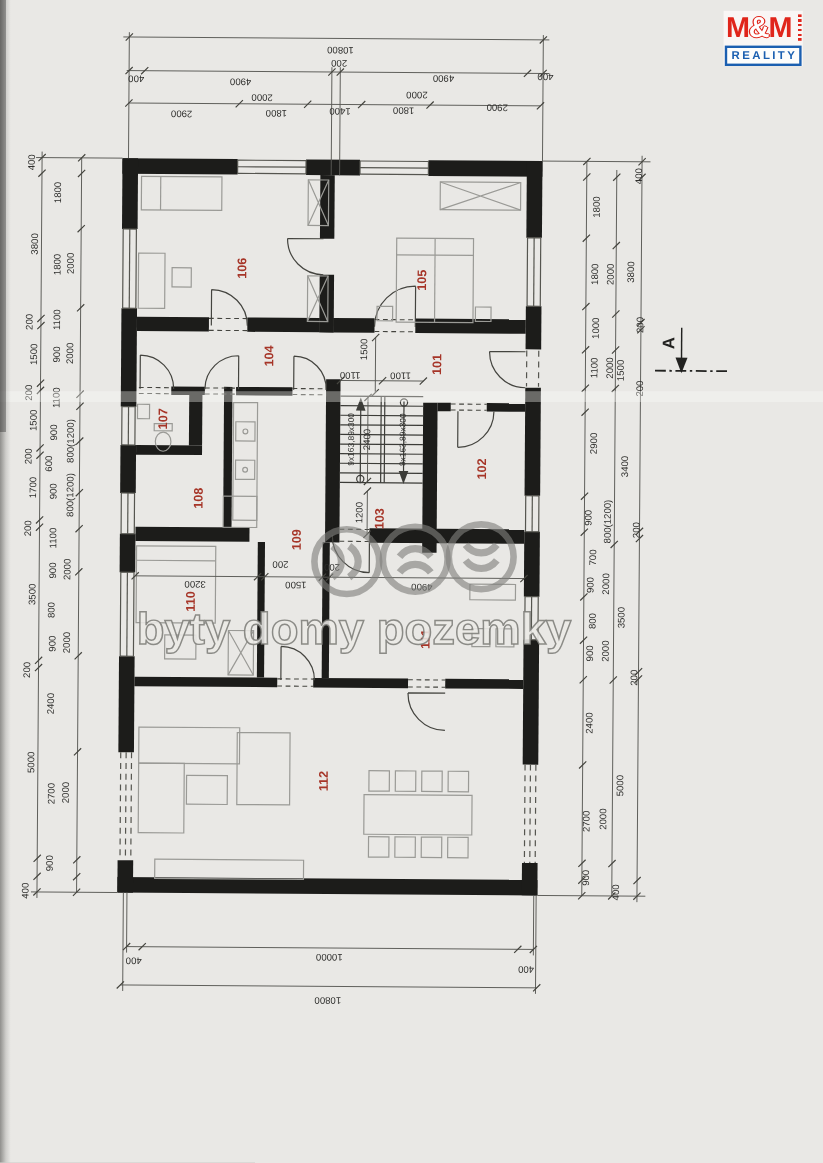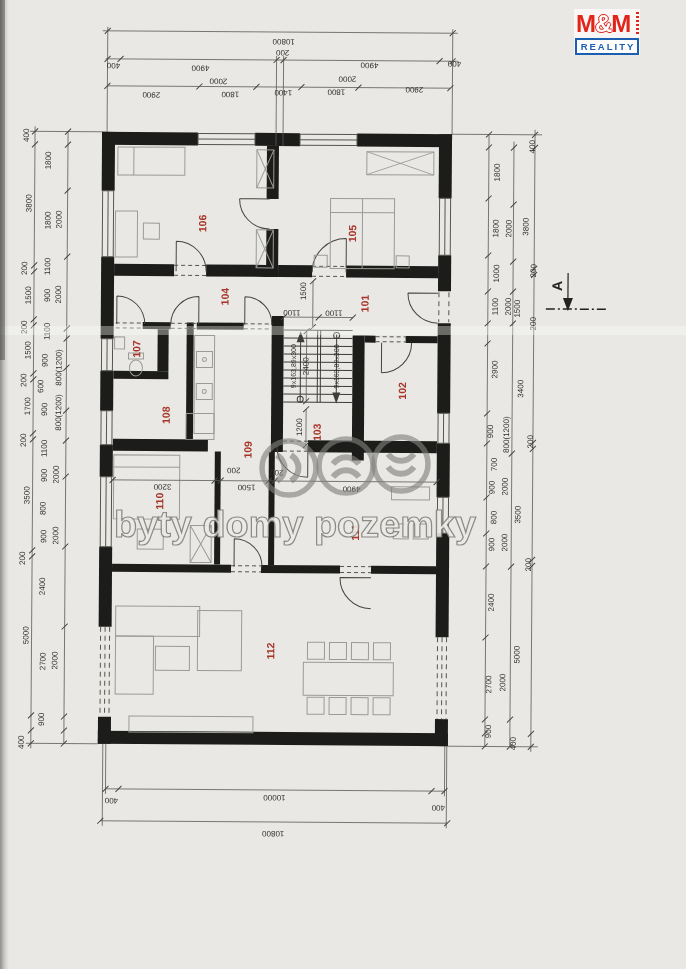--- a/index.html
+++ b/index.html
@@ -10,21 +10,21 @@
   #labels{position:absolute;left:0;top:0;width:686px;height:969px;z-index:3;pointer-events:none;}
   .dim{position:absolute;font-size:8px;color:#2e2e2c;white-space:nowrap;line-height:1;}
   .dim.small{font-size:7px;}
   .room{position:absolute;font-size:10.5px;font-weight:bold;color:#a63528;white-space:nowrap;line-height:1;}
   .sec-a{position:absolute;font-size:14px;font-weight:bold;color:#222220;line-height:1;}
   .scan-edge{position:absolute;left:0;top:0;width:9px;height:969px;z-index:8;
     background:linear-gradient(90deg,rgba(55,55,52,0.50),rgba(55,55,52,0.15) 55%,rgba(55,55,52,0) 100%);}
   .scan-edge-top{position:absolute;left:0;top:0;width:5px;height:360px;z-index:9;background:rgba(30,30,28,0.35);}
   .scan-band{position:absolute;left:0;top:326px;width:686px;height:9px;background:rgba(252,252,250,0.35);z-index:4;}
   .watermark-layer{position:absolute;left:0;top:0;z-index:5;pointer-events:none;}
-  .logo{position:absolute;left:574px;top:9px;width:66px;height:46px;z-index:10;background:rgba(250,247,246,0.95);}
+  .logo{position:absolute;left:603px;top:9px;width:66px;height:46px;z-index:10;background:rgba(250,247,246,0.95);}
   .logo-top{position:relative;height:29px;}
   .logo-brand{position:absolute;left:2px;top:0px;font-size:24px;font-weight:bold;color:#e0251b;letter-spacing:-1px;line-height:29px;}
   .logo-brand .amp{color:#ffffff;text-shadow:-1px 0 #e0251b,1px 0 #e0251b,0 -1px #e0251b,0 1px #e0251b;}
   .logo-strip{position:absolute;right:1px;top:3px;width:3px;height:22px;
     background:repeating-linear-gradient(180deg,#e0251b 0 2px,rgba(250,247,246,0) 2px 4px);}
   .logo-reality{margin:0 1px;border:2px solid #1b5fb0;background:#fdfdfc;color:#1b5fb0;
     font-size:9.5px;font-weight:bold;letter-spacing:2px;text-align:center;padding:1px 0 1px 2px;}
 </style>
 </head>
 <body>

